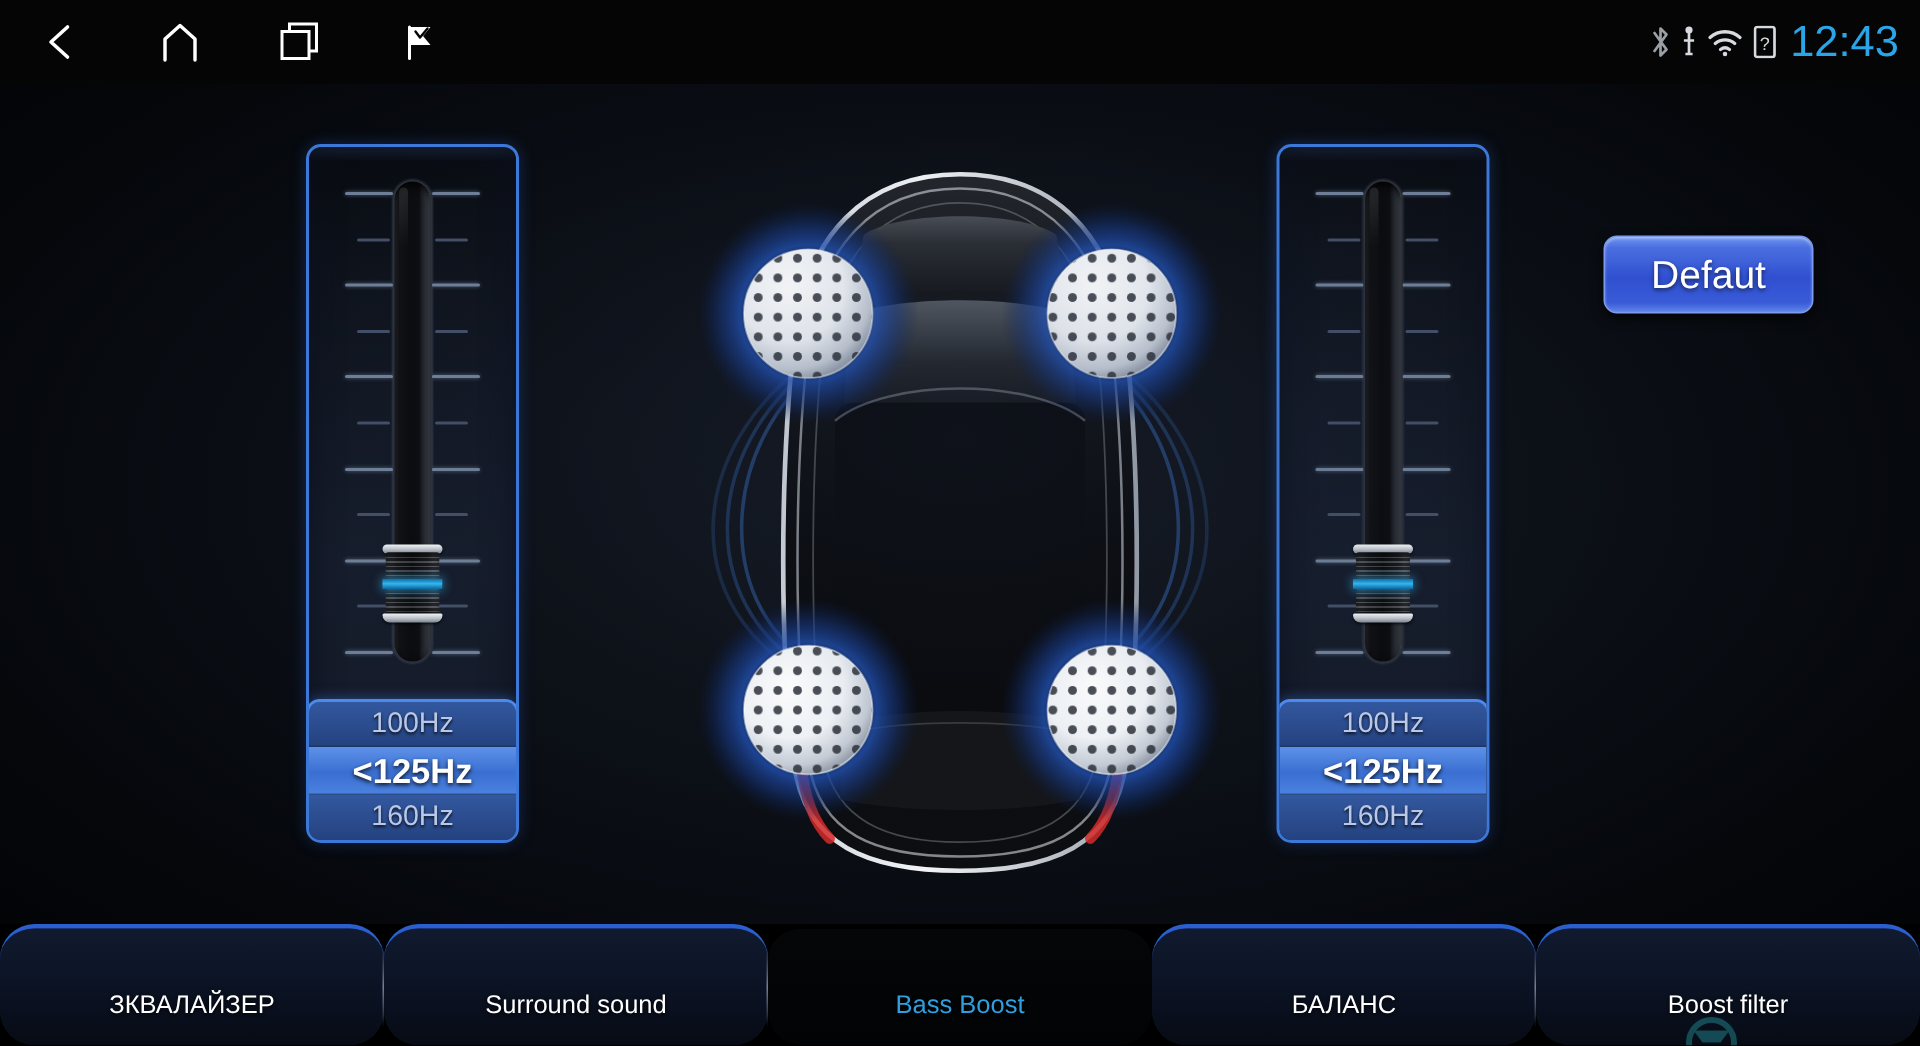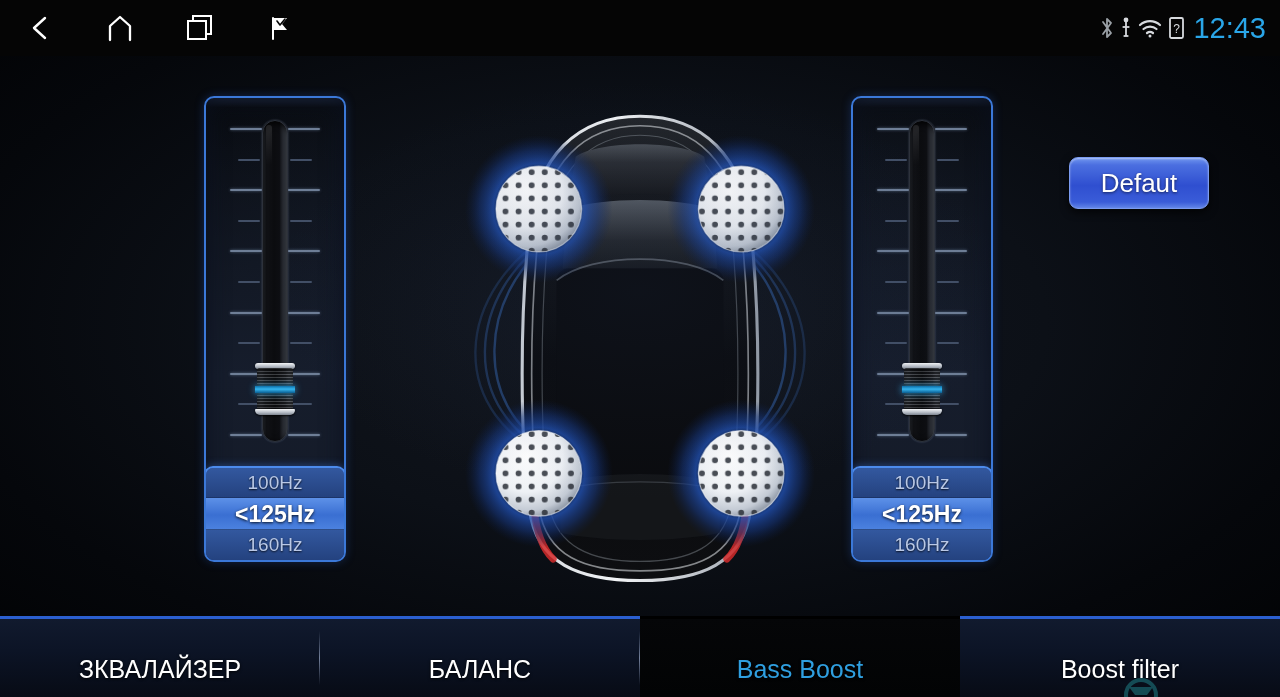--- a/index.html
+++ b/index.html
@@ -143,24 +143,25 @@
   #car svg { display:block; width:420px; height:500px; }
 
   
   #tabbar {
     position:absolute; left:0; bottom:0; width:1280px; height:81px;
     display:flex; background:#000; z-index:40;
   }
   .tab {
     flex:1 1 0; position:relative;
     display:flex; align-items:center; justify-content:center;
-    color:#ffffff; font-size:25px;
+    color:#ffffff; font-size:17px;
     background:linear-gradient(180deg,#111a2e 0%,#0c1426 40%,#070b15 100%);
     border-top:3px solid #2b5fd0;
     padding-top:23px;
+    border-radius:23px;
   }
   .tab .lbl { display:block; text-shadow:0 1px 3px rgba(0,0,0,.9); }
   .tab::after{
     content:""; position:absolute; right:0; top:12px; bottom:12px; width:1px;
     background:linear-gradient(180deg,rgba(120,135,165,0),rgba(150,165,195,.75),rgba(120,135,165,0));
   }
   .tab:last-child::after{ display:none; }
   .tab.active {
     background:linear-gradient(180deg,#050608 0%,#020304 100%);
     border-top:3px solid #000;
@@ -459,24 +460,27 @@
     </div>
 
     <div id="defbtn">Defaut</div>
   </div>
 
   <div id="tabbar">
     <div class="tab">
       <span class="lbl">ЗКВАЛАЙЗЕР</span>
     </div>
     <div class="tab">
-      <span class="lbl">БАЛАНС</span>
+      <span class="lbl">Surround sound</span>
     </div>
     <div class="tab active">
       <span class="lbl">Bass Boost</span>
+    </div>
+    <div class="tab">
+      <span class="lbl">БАЛАНС</span>
     </div>
     <div class="tab">
       <span class="lbl">Boost filter</span>
     </div>
   </div>
 
   <div id="watermark">
     <svg viewBox="0 0 56 40" width="56" height="40">
       <circle cx="28" cy="28" r="15" fill="none" stroke="#1f7f86" stroke-width="4"></circle>
       <path d="M16 20 L40 20 L34 28 L22 28 Z" fill="#1f7f86"></path>

